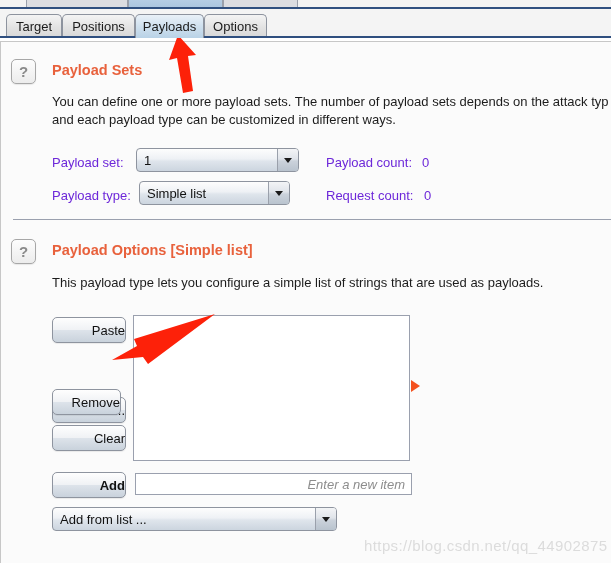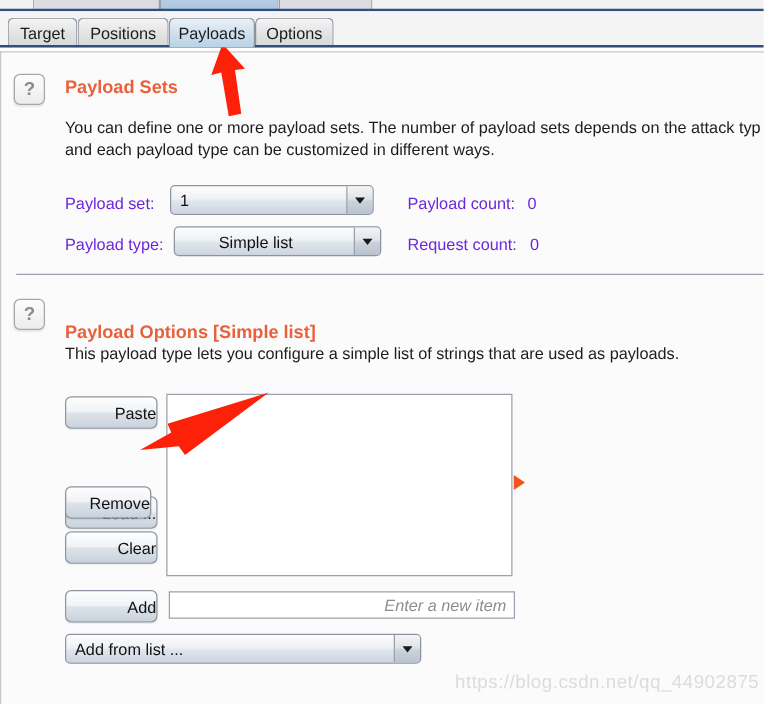--- a/index.html
+++ b/index.html
@@ -290,56 +290,56 @@
     <span class="combo-text">1</span>
     <span class="combo-arrow">
         <i></i>
       </span>
   </div>
 
   <div class="field-label" style="left:325px; top:113px;">Payload count:</div>
   <div class="field-label" style="left:421px; top:113px;">0</div>
 
   <div class="field-label" style="left:51px; top:146px;">Payload type:</div>
-  <div class="combo" style="left:138px; top:139px; width:166px;padding-left:28px;">
+  <div class="combo" style="left:138px; top:139px; width:151px;">
     <span class="combo-text">Simple list</span>
     <span class="combo-arrow">
         <i></i>
       </span>
   </div>
 
   <div class="field-label" style="left:325px; top:146px;">Request count:</div>
   <div class="field-label" style="left:423px; top:146px;">0</div>
 
   <div class="divider" style="left:12px; top:177px; width:598px;"></div>
 
   <div class="help-icon" style="left:10px; top:197px;">
     <span>?</span>
   </div>
-  <div class="section-title" style="left:51px; top:216px;">Payload Options [Simple list]</div>
+  <div class="section-title" style="left:51px; top:200px;">Payload Options [Simple list]</div>
   <div class="section-desc" style="left:51px; top:232px;">This payload type lets you configure a simple list of strings that are used as payloads.</div>
 
   <div class="btn" style="left:51px; top:275px; width:74px;">
     <span>Paste</span>
   </div>
   <div class="btn" style="left:51px; top:311px; width:74px;margin-top:44px;">
     <span>Load ...</span>
   </div>
   <div class="btn" style="left:51px; top:347px; width:69px;">
     <span>Remove</span>
   </div>
   <div class="btn" style="left:51px; top:383px; width:74px;">
     <span>Clear</span>
   </div>
 
   <div id="payload-listbox" style="left:132px; top:273px; width:277px; height:146px;"></div>
 
   <div id="splitter-handle" style="left:410px; top:338px;"></div>
 
-  <div class="btn" style="left:51px; top:430px; width:74px;">
+  <div class="btn" style="left:51px; top:430px; width:74px;font-weight:bold;">
     <span>Add</span>
   </div>
   <input class="textinput" type="text" style="left: 134px; top: 431px; width: 277px;" placeholder="Enter a new item">
 
   <div class="combo" style="left:51px; top:465px; width:285px;">
     <span class="combo-text">Add from list ...</span>
     <span class="combo-arrow">
         <i></i>
       </span>
   </div>

